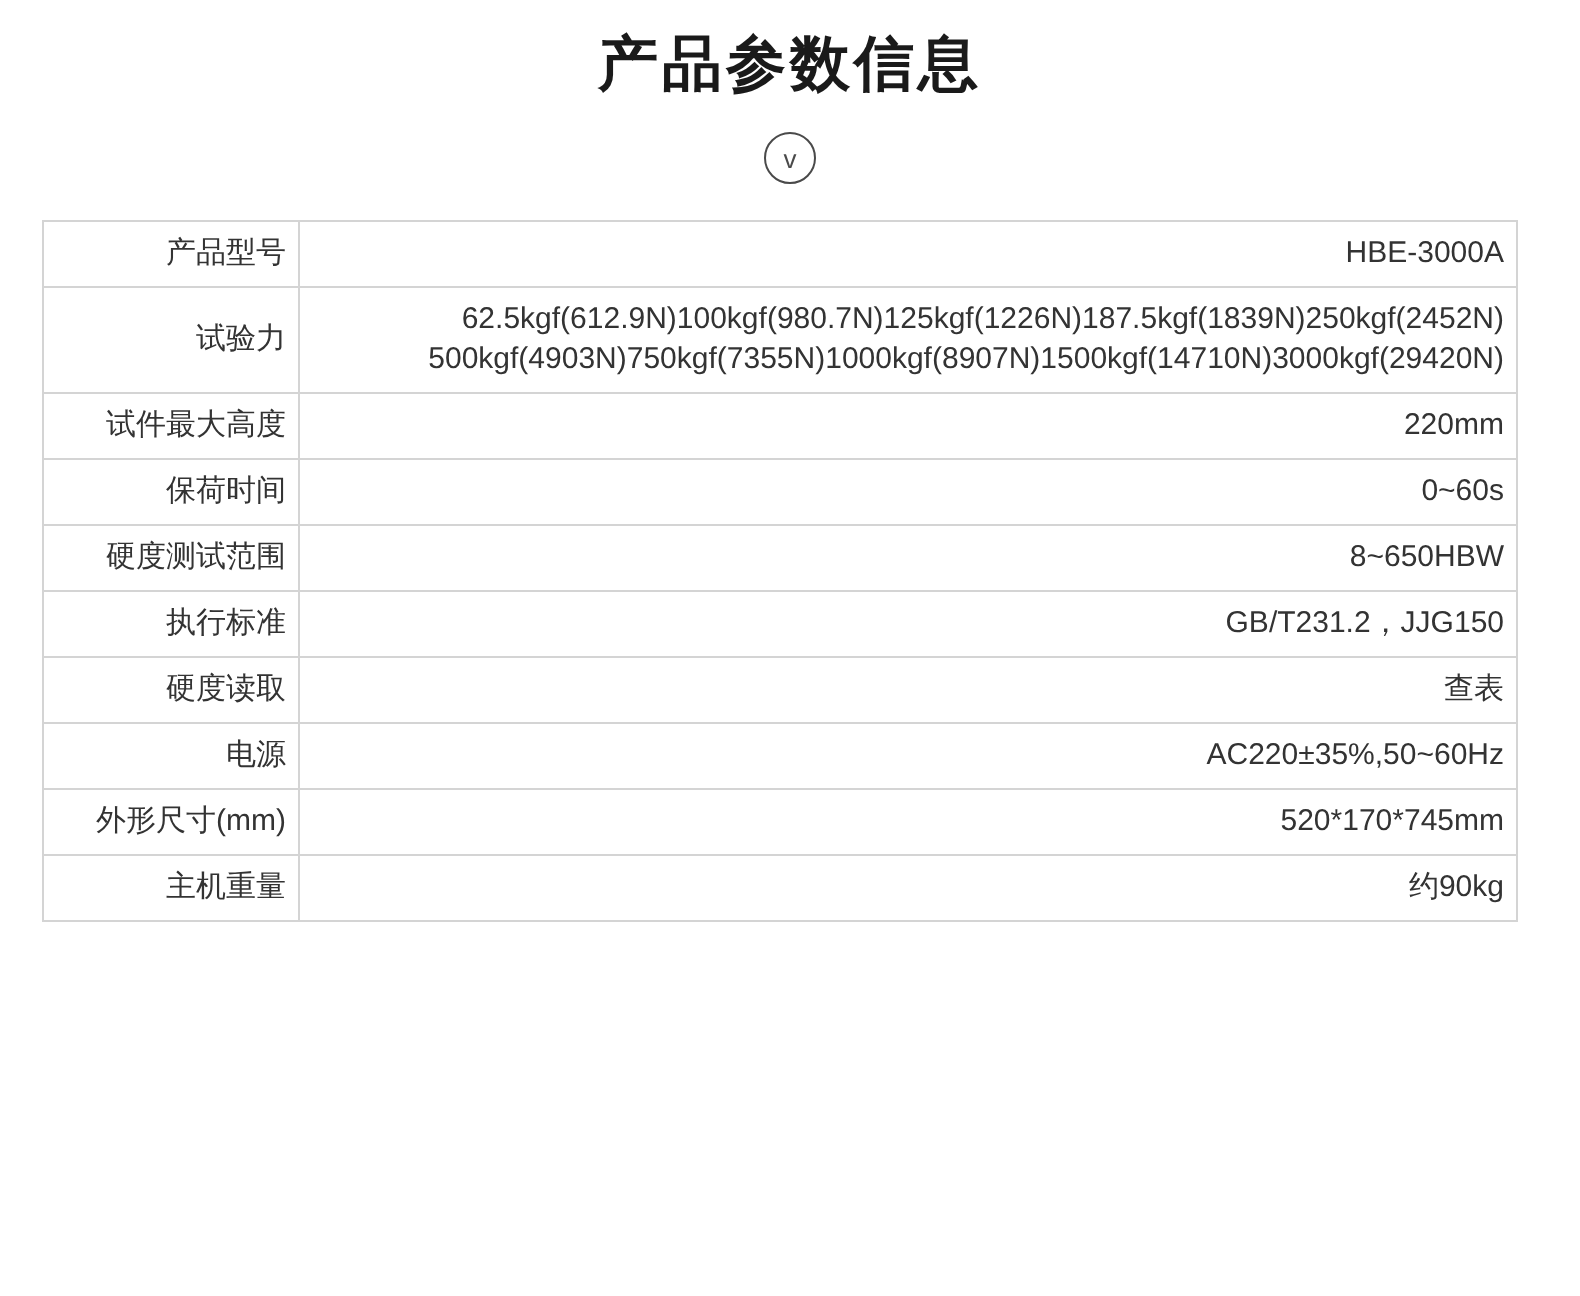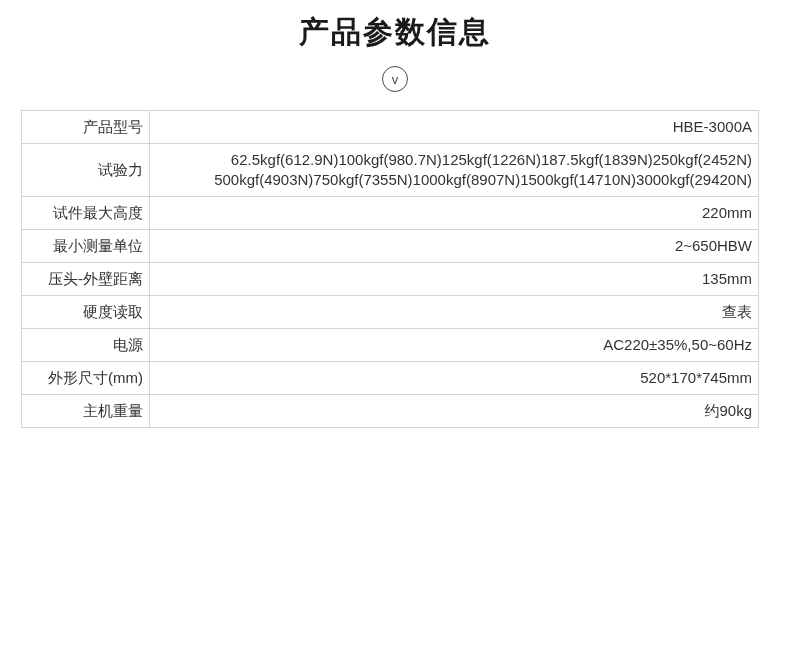--- a/index.html
+++ b/index.html
@@ -79,26 +79,30 @@
       <tr>
         <td class="label-cell">试验力</td>
         <td class="value-cell"><span>62.5kgf(612.9N)100kgf(980.7N)125kgf(1226N)187.5kgf(1839N)250kgf(2452N)
 500kgf(4903N)750kgf(7355N)1000kgf(8907N)1500kgf(14710N)3000kgf(29420N)</span></td>
       </tr>
       <tr>
         <td class="label-cell">试件最大高度</td>
         <td class="value-cell"><span>220mm</span></td>
       </tr>
       <tr>
-        <td class="label-cell">最小测量单位</td>
-        <td class="value-cell"><span>2~650HBW</span></td>
+        <td class="label-cell">保荷时间</td>
+        <td class="value-cell"><span>0~60s</span></td>
       </tr>
       <tr>
-        <td class="label-cell">压头-外壁距离</td>
-        <td class="value-cell"><span>135mm</span></td>
+        <td class="label-cell">硬度测试范围</td>
+        <td class="value-cell"><span>8~650HBW</span></td>
+      </tr>
+      <tr>
+        <td class="label-cell">执行标准</td>
+        <td class="value-cell"><span>GB/T231.2，JJG150</span></td>
       </tr>
       <tr>
         <td class="label-cell">硬度读取</td>
         <td class="value-cell"><span>查表</span></td>
       </tr>
       <tr>
         <td class="label-cell">电源</td>
         <td class="value-cell"><span>AC220±35%,50~60Hz</span></td>
       </tr>
       <tr>

